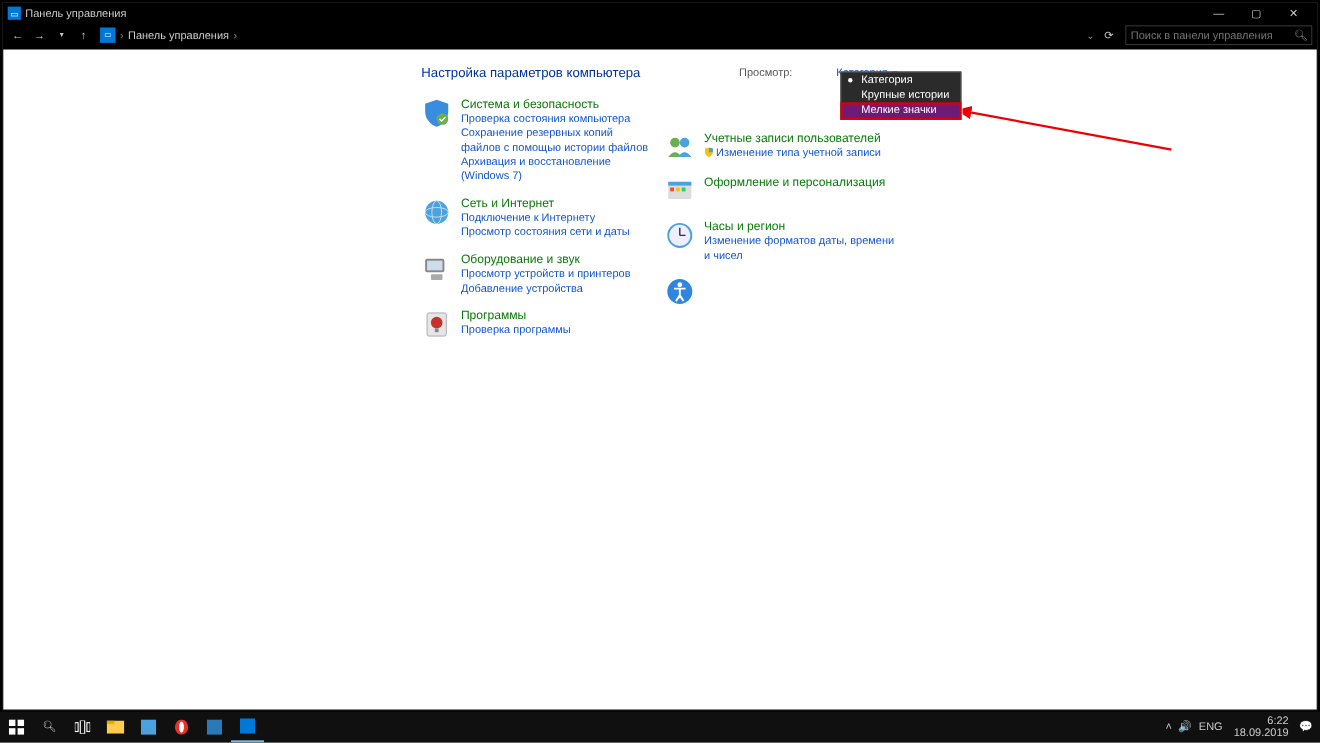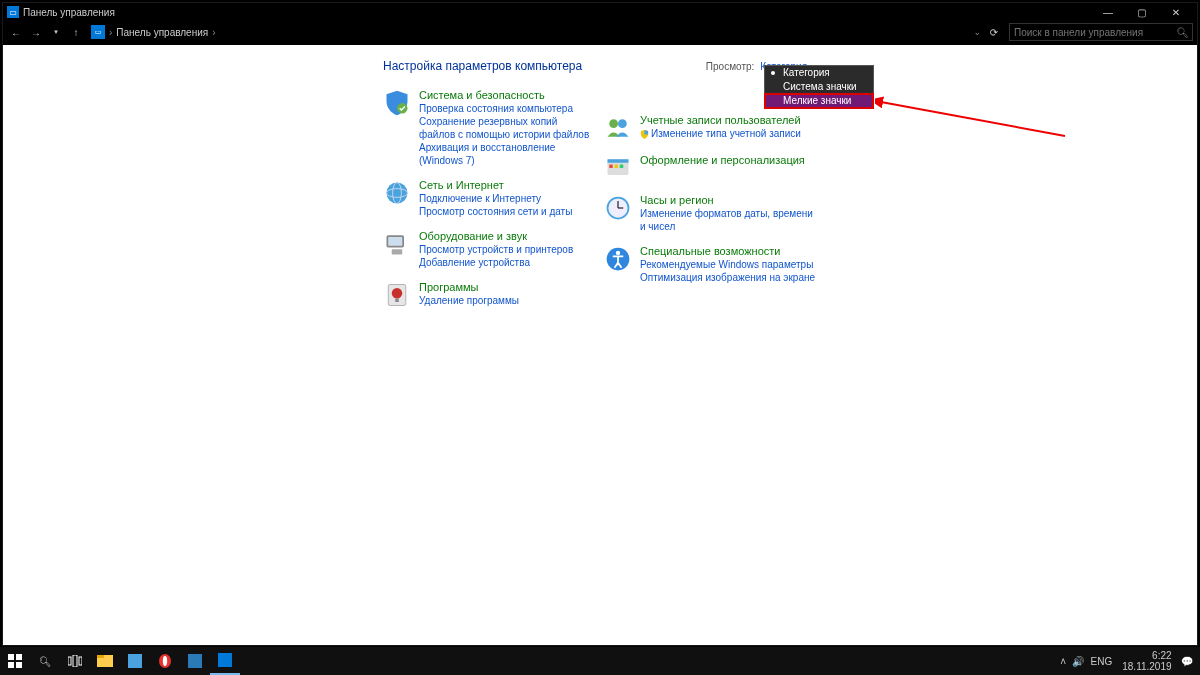--- a/index.html
+++ b/index.html
@@ -9,25 +9,25 @@
   .titlebar .icon { width: 12px; height: 12px; background: #0078d7; margin-right: 4px; display: inline-flex; align-items: center; justify-content: center; font-size: 8px; color: #fff; }
   .titlebar .spacer { flex: 1; }
   .titlebar .winbtn { width: 34px; height: 18px; display: inline-flex; align-items: center; justify-content: center; color: #ccc; font-size: 10px; cursor: pointer; }
   .navbar { height: 22px; background: #000; display: flex; align-items: center; padding: 0 4px; color: #ccc; font-size: 10px; gap: 2px; }
   .navbar .navbtn { width: 18px; height: 18px; display: inline-flex; align-items: center; justify-content: center; color: #ccc; cursor: pointer; }
   .navbar .addr { display: flex; align-items: center; gap: 4px; margin-left: 4px; }
   .navbar .addr .cpicon { width: 14px; height: 14px; background: #0078d7; display: inline-flex; align-items: center; justify-content: center; font-size: 7px; color: #fff; }
   .navbar .addr .sep { color: #888; }
   .navbar .flex { flex: 1; }
   .navbar .refresh { width: 18px; height: 18px; display: inline-flex; align-items: center; justify-content: center; color: #ccc; cursor: pointer; margin-right: 4px; }
-  .navbar .searchwrap { position: relative; width: 184px; height: 18px; border: 1px solid #333; display: flex; align-items: center; padding: 0 18px 0 4px; }
+  .navbar .searchwrap { position: relative; width: 170px; height: 18px; border: 1px solid #333; display: flex; align-items: center; padding: 0 18px 0 4px; }
   .navbar .searchwrap input { background: transparent; border: none; outline: none; color: #ccc; font-size: 10px; width: 100%; }
   .navbar .searchwrap .sicon { position: absolute; right: 3px; color: #888; font-size: 10px; }
   .content { position: absolute; left: 0; top: 42px; right: 0; bottom: 0; background: #fff; padding: 14px 380px 14px 380px; }
-  .head { display: flex; align-items: center; margin-bottom: 16px; white-space: nowrap; }
+  .head { display: flex; align-items: center; margin-bottom: 16px; white-space: nowrap; gap: 34px; }
   .head h1 { color: #003399; font-size: 12px; font-weight: 400; }
   .head .flex { flex: 1; }
   .head .viewlabel { font-size: 10px; color: #555; margin-right: 6px; padding-left: 21px; }
   .head .viewsel { font-size: 10px; color: #15c; cursor: pointer; position: relative; }
   .head .viewsel .tri { font-size: 7px; margin-left: 3px; }
   .dropdown { position: absolute; left: 764px; top: 65px; width: 110px; background: #2b2b2b; border: 1px solid #555; z-index: 10; }
   .dropdown .opt { height: 14px; line-height: 14px; font-size: 10px; color: #fff; padding: 0 6px 0 18px; position: relative; cursor: pointer; }
   .dropdown .opt .bullet { position: absolute; left: 6px; top: 5px; width: 4px; height: 4px; border-radius: 50%; background: #fff; }
   .dropdown .opt.highlight { background: #701a75; outline: 2px solid #d00; outline-offset: -1px; }
   .arrow { position: absolute; left: 875px; top: 96px; z-index: 9; pointer-events: none; }
@@ -138,21 +138,21 @@
           <div class="cat">
             <div class="caticon">
               <svg viewBox="0 0 32 32" width="28" height="28">
                 <rect x="6" y="4" width="20" height="24" rx="2" fill="#e6e6e6" stroke="#aaa"></rect>
                 <circle cx="16" cy="14" r="6" fill="#c9302c"></circle>
                 <rect x="14" y="20" width="4" height="4" fill="#888"></rect>
               </svg>
             </div>
             <div class="catbody">
               <div class="title">Программы</div>
-              <a>Удаление программы</a>
+              <a>Проверка программы</a>
             </div>
           </div>
         </div>
       <div class="col" id="col-right">
           <div class="cat">
             <div class="caticon">
               <svg viewBox="0 0 32 32" width="28" height="28">
                 <circle cx="11" cy="11" r="5" fill="#6ab04c"></circle>
                 <circle cx="21" cy="11" r="5" fill="#4aa3df"></circle>
                 <path d="M4 26 q7-10 14 0" fill="#6ab04c"></path>
@@ -195,34 +195,29 @@
             </div>
           </div>
           <div class="cat">
             <div class="caticon">
               <svg viewBox="0 0 32 32" width="28" height="28">
                 <circle cx="16" cy="16" r="13" fill="#2e86de"></circle>
                 <circle cx="16" cy="9" r="2.5" fill="#fff"></circle>
                 <path d="M10 13 h12 M16 13 v10 M12 26 l4-6 l4 6" stroke="#fff" stroke-width="2" fill="none"></path>
               </svg>
             </div>
-            <div class="catbody">
-              <div class="title">Специальные возможности</div>
-              <a>Рекомендуемые Windows параметры</a>
-              <a>Оптимизация изображения на экране</a>
-            </div>
           </div>
         </div>
     </div>
   </div>
 </div>
 
 <div class="dropdown" id="dropdown">
     <div class="opt"><span class="bullet"></span>Категория</div>
-    <div class="opt">Система значки</div>
+    <div class="opt">Крупные истории</div>
     <div class="opt highlight">Мелкие значки</div>
   </div>
 
 <svg class="arrow" width="200" height="50">
   <defs>
       <marker id="ah" markerWidth="8" markerHeight="8" refX="1" refY="3" orient="auto">
         <path d="M0,0 L0,6 L7,3 z" fill="#e00"></path>
       </marker>
     </defs>
   <line x1="190" y1="40" x2="6" y2="6" stroke="#e00" stroke-width="2" marker-end="url(#ah)"></line>
@@ -272,17 +267,17 @@
         <rect width="14" height="14" fill="#0078d7"></rect>
       </svg>
   </div>
   <span class="flex"></span>
   <div class="tray">
     <span>˄</span>
     <span>🔊</span>
     <span>ENG</span>
     <div class="clock">
       <div>6:22</div>
-      <div>18.11.2019</div>
+      <div>18.09.2019</div>
     </div>
     <span>💬</span>
   </div>
 </div>
 
 </body></html>

